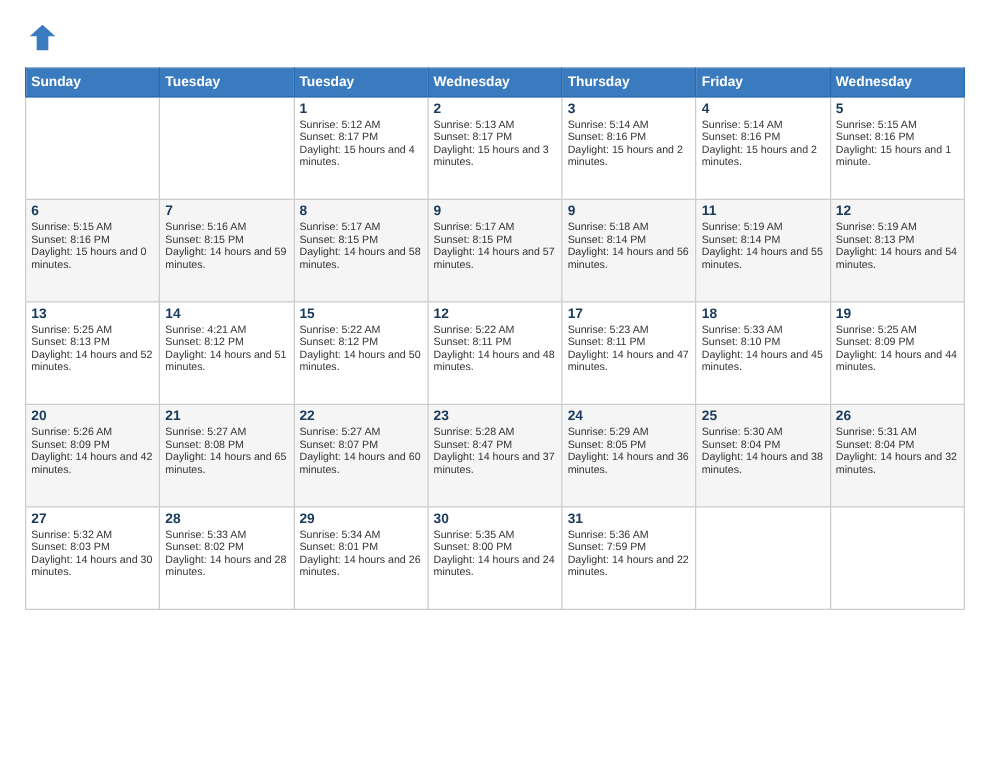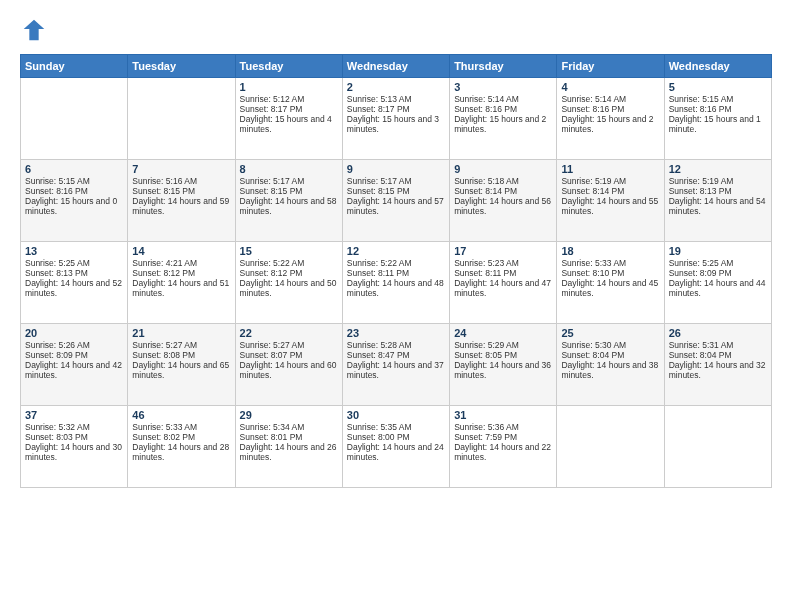--- a/index.html
+++ b/index.html
@@ -282,27 +282,27 @@
       </td>
           <td>
         <span class="day-num">26</span>
         <span>Sunrise: 5:31 AM</span><br>
         <span>Sunset: 8:04 PM</span><br>
         <span>Daylight: 14 hours and 32 minutes.</span>
       </td>
         </tr>
         <tr>
           <td>
-        <span class="day-num">37</span>
+        <span class="day-num">27</span>
         <span>Sunrise: 5:32 AM</span><br>
         <span>Sunset: 8:03 PM</span><br>
         <span>Daylight: 14 hours and 30 minutes.</span>
       </td>
           <td>
-        <span class="day-num">46</span>
+        <span class="day-num">28</span>
         <span>Sunrise: 5:33 AM</span><br>
         <span>Sunset: 8:02 PM</span><br>
         <span>Daylight: 14 hours and 28 minutes.</span>
       </td>
           <td>
         <span class="day-num">29</span>
         <span>Sunrise: 5:34 AM</span><br>
         <span>Sunset: 8:01 PM</span><br>
         <span>Daylight: 14 hours and 26 minutes.</span>
       </td>

